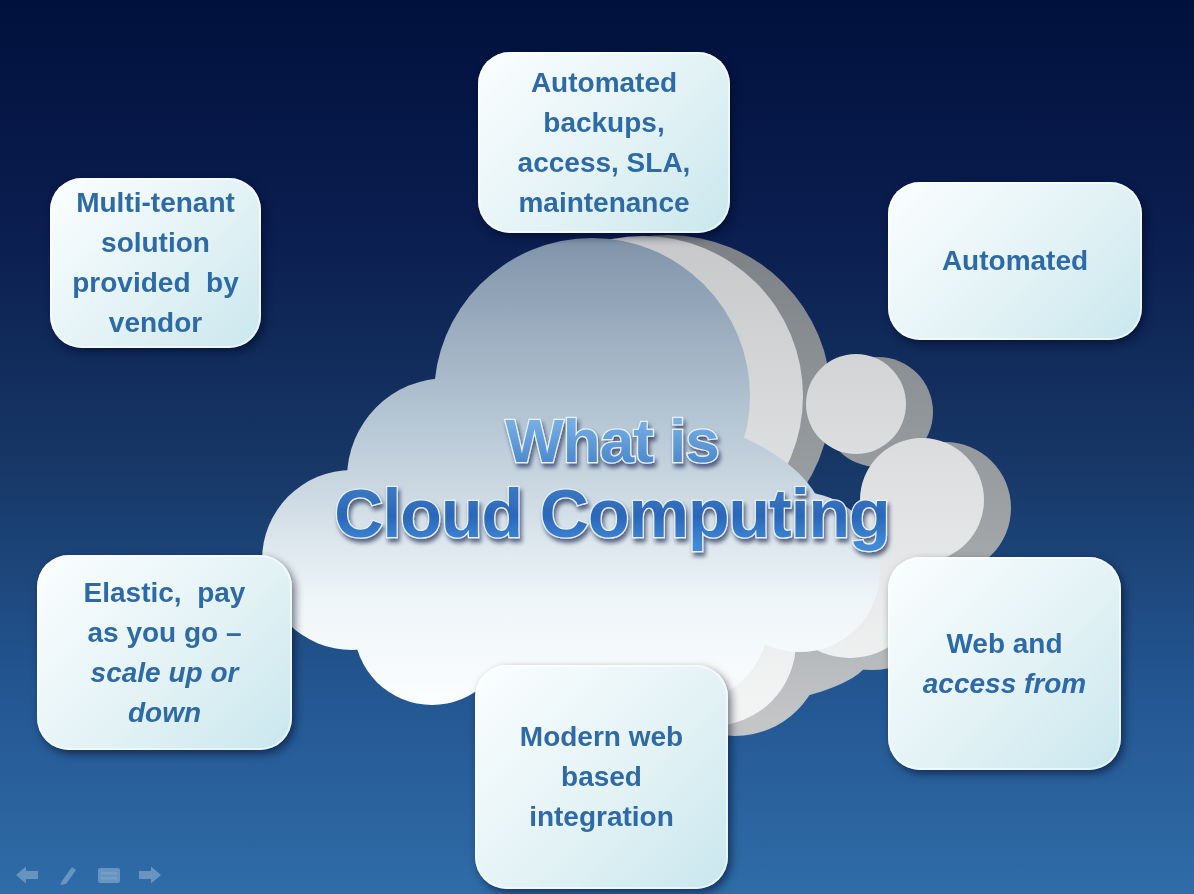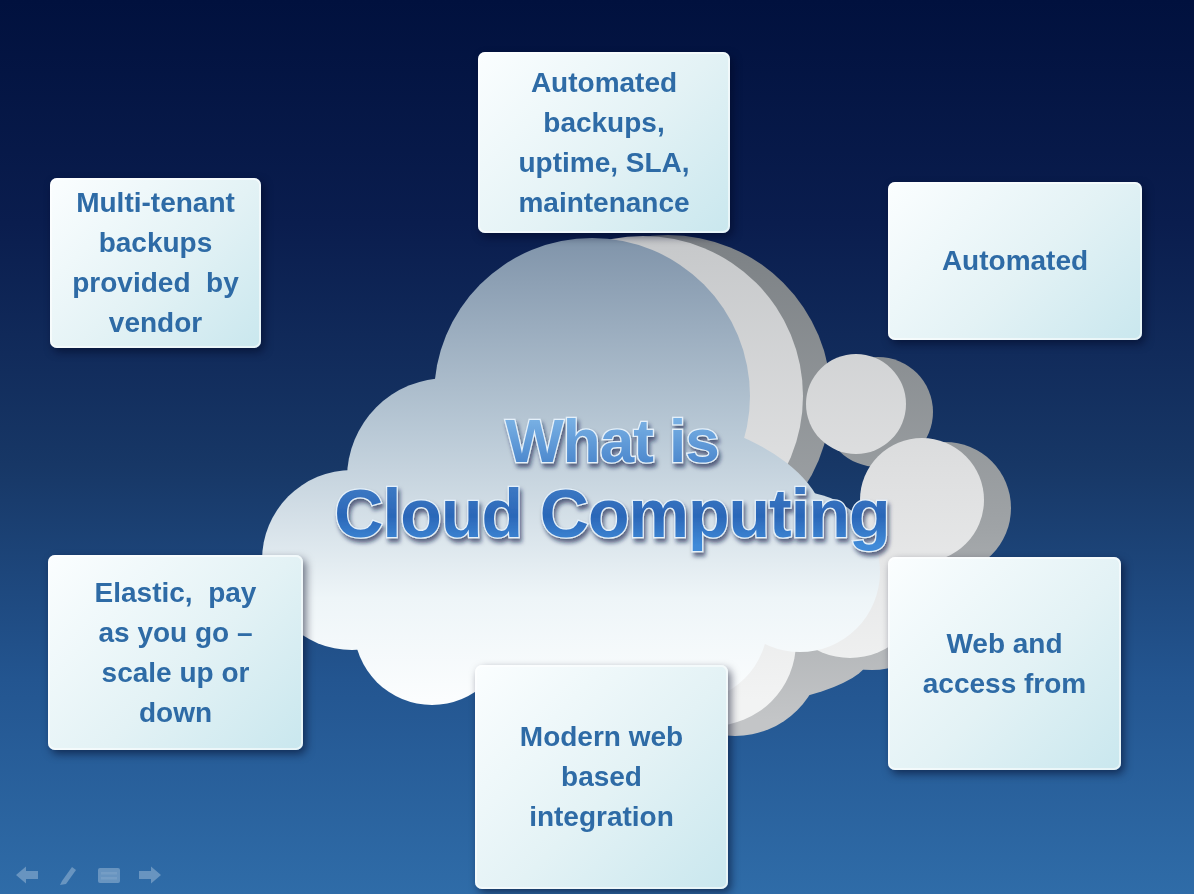--- a/index.html
+++ b/index.html
@@ -27,40 +27,40 @@
   svg text.cloud-title {
     font-family: "Liberation Sans", sans-serif;
     font-weight: bold;
     letter-spacing: -1px;
     paint-order: stroke fill;
     stroke: #e4f0fa;
     stroke-width: 2.5px;
   }
   .bubble {
     position: absolute;
-    border-radius: 7px;
+    border-radius: 32px;
     background: linear-gradient(135deg, #fbfeff 0%, #e3f2f5 55%, #c9e7ee 100%);
     box-shadow: 3px 4px 8px rgba(0, 8, 35, 0.55),
                 inset 0 0 0 2px rgba(255,255,255,0.55);
     display: flex;
     flex-direction: column;
     align-items: center;
     justify-content: center;
     text-align: center;
     color: #2e6ba6;
     font-weight: bold;
     font-size: 28px;
     line-height: 40px;
   }
   .bubble .line { white-space: pre; }
-  .bubble .line.it { }
+  .bubble .line.it { font-style: italic; }
   .b1 { left: 50px;  top: 178px; width: 211px; height: 170px; }
   .b2 { left: 478px; top: 52px;  width: 252px; height: 181px; }
   .b3 { left: 888px; top: 182px; width: 254px; height: 158px; }
-  .b4 { left: 48px;  top: 555px; width: 255px; height: 195px; }
+  .b4 { left: 37px;  top: 555px; width: 255px; height: 195px; }
   .b5 { left: 475px; top: 665px; width: 253px; height: 224px; }
   .b6 { left: 888px; top: 557px; width: 233px; height: 213px; }
   .presenter-bar {
     position: absolute;
     left: 14px;
     bottom: 8px;
     display: flex;
     gap: 15px;
     align-items: center;
   }
@@ -135,29 +135,29 @@
     </g>
 
     <g filter="url(#titleShadow)">
       <text class="cloud-title" x="612" y="462" font-size="62" text-anchor="middle" fill="url(#gradTitle)">What is</text>
       <text class="cloud-title" x="612" y="537" font-size="68" text-anchor="middle" fill="url(#gradTitle)">Cloud Computing</text>
     </g>
   </svg>
 
   <div class="bubble b1">
     <span class="line">Multi-tenant</span>
-    <span class="line">backups</span>
+    <span class="line">solution</span>
     <span class="line">provided  by</span>
     <span class="line">vendor</span>
   </div>
 
   <div class="bubble b2">
     <span class="line">Automated</span>
     <span class="line">backups,</span>
-    <span class="line">uptime, SLA,</span>
+    <span class="line">access, SLA,</span>
     <span class="line">maintenance</span>
   </div>
 
   <div class="bubble b3">
     <span class="line">Automated</span>
   </div>
 
   <div class="bubble b4">
     <span class="line">Elastic,  pay</span>
     <span class="line">as you go –</span>

